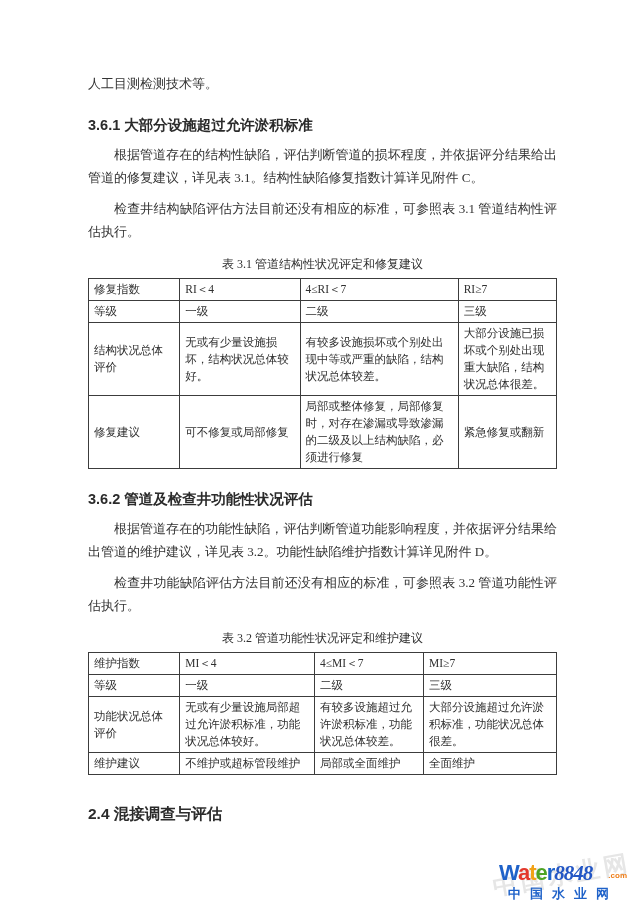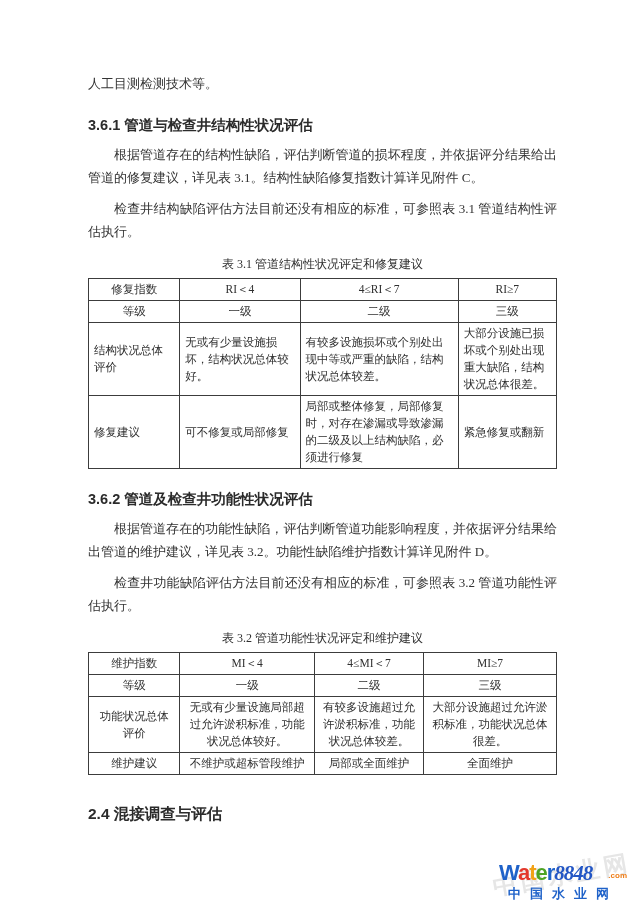--- a/index.html
+++ b/index.html
@@ -51,21 +51,20 @@
   table {
     width: 100%;
     border-collapse: collapse;
     margin-top: 5px;
     font-size: 11.5px;
     color: #2f2f2f;
     table-layout: fixed;
   }
   td {
     border: 1px solid #3c3c3c;
-    text-align: center;
     vertical-align: middle;
     padding: 2px 5px;
     line-height: 17px;
   }
   td.al { text-align: left; }
   .t31 col.c1 { width: 19.5%; }
   .t31 col.c2 { width: 25.7%; }
   .t31 col.c3 { width: 33.8%; }
   .t31 col.c4 { width: 21.0%; }
   .t32 col.c1 { width: 19.5%; }
@@ -129,21 +128,21 @@
   }
 </style>
 </head>
 <body>
 
 <div class="content">
 
   <p class="intro-line">人工目测检测技术等。</p>
 
 
-  <h3 class="h-minor">3.6.1 管道与检查井结构性状况评估</h3>
+  <h3 class="h-minor">3.6.1 大部分设施超过允许淤积标准</h3>
   <p class="para">根据管道存在的结构性缺陷，评估判断管道的损坏程度，并依据评分结果给出管道的修复建议，详见表 3.1。结构性缺陷修复指数计算详见附件 C。</p>
   <p class="para">检查井结构缺陷评估方法目前还没有相应的标准，可参照表 3.1 管道结构性评估执行。</p>
 
   <div class="table-caption">表 3.1 管道结构性状况评定和修复建议</div>
   <table class="t31">
     <colgroup>
         <col class="c1">
         <col class="c2">
         <col class="c3">
         <col class="c4">

